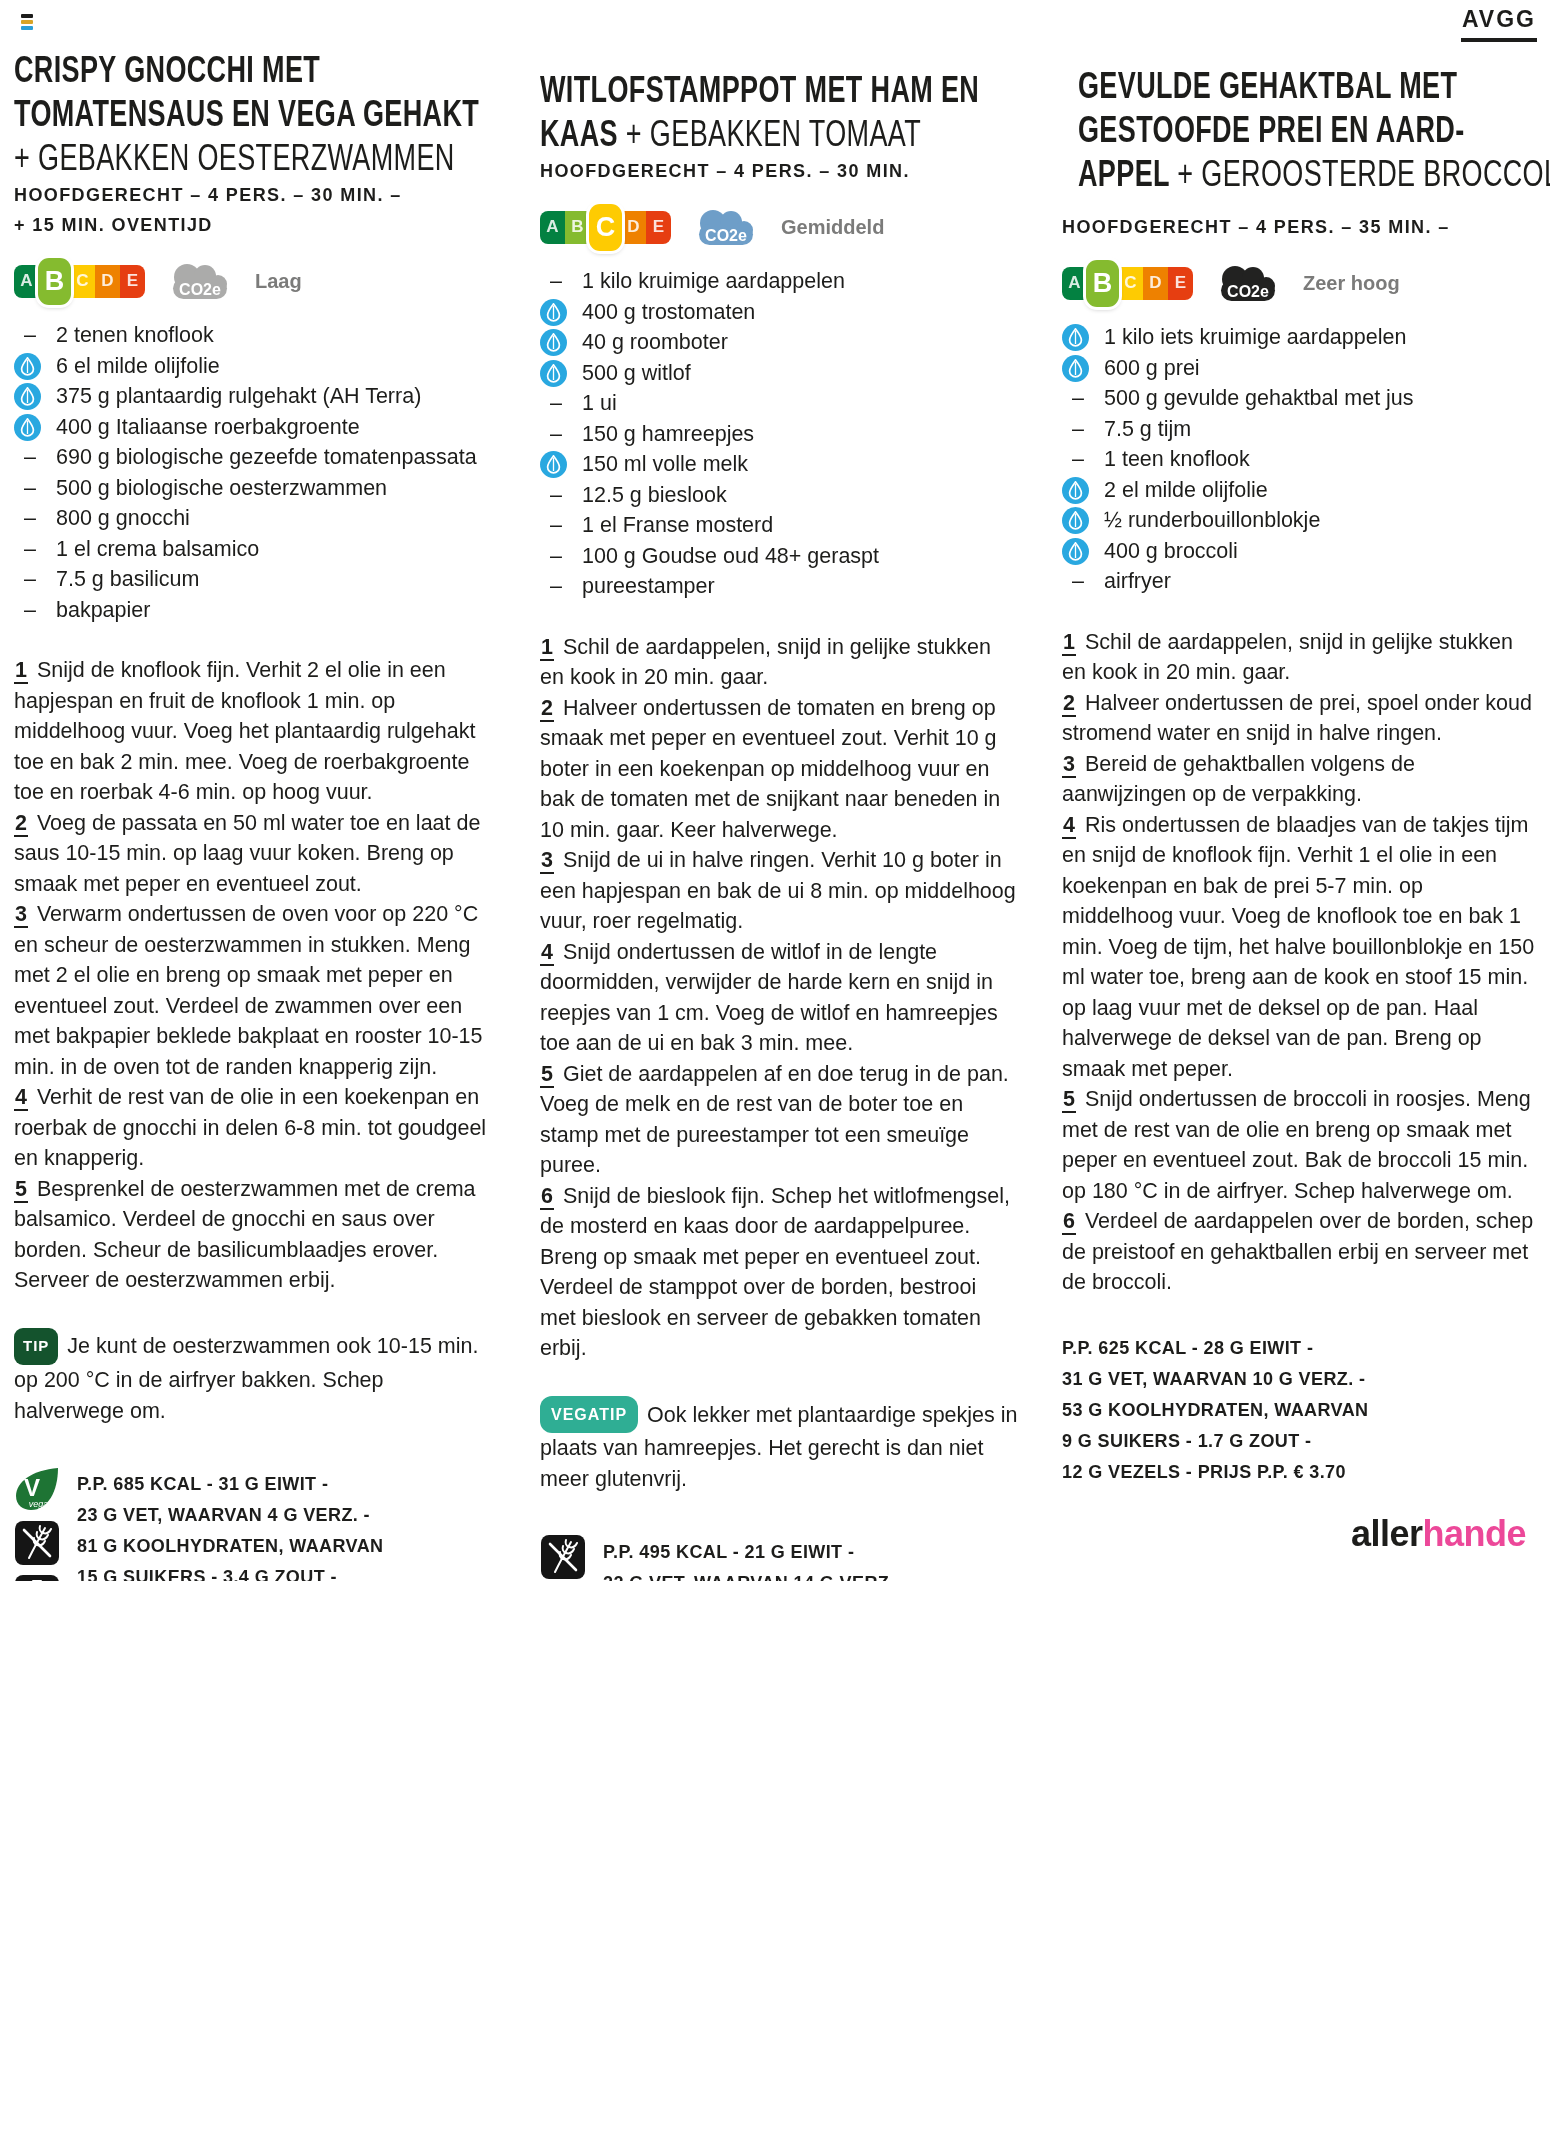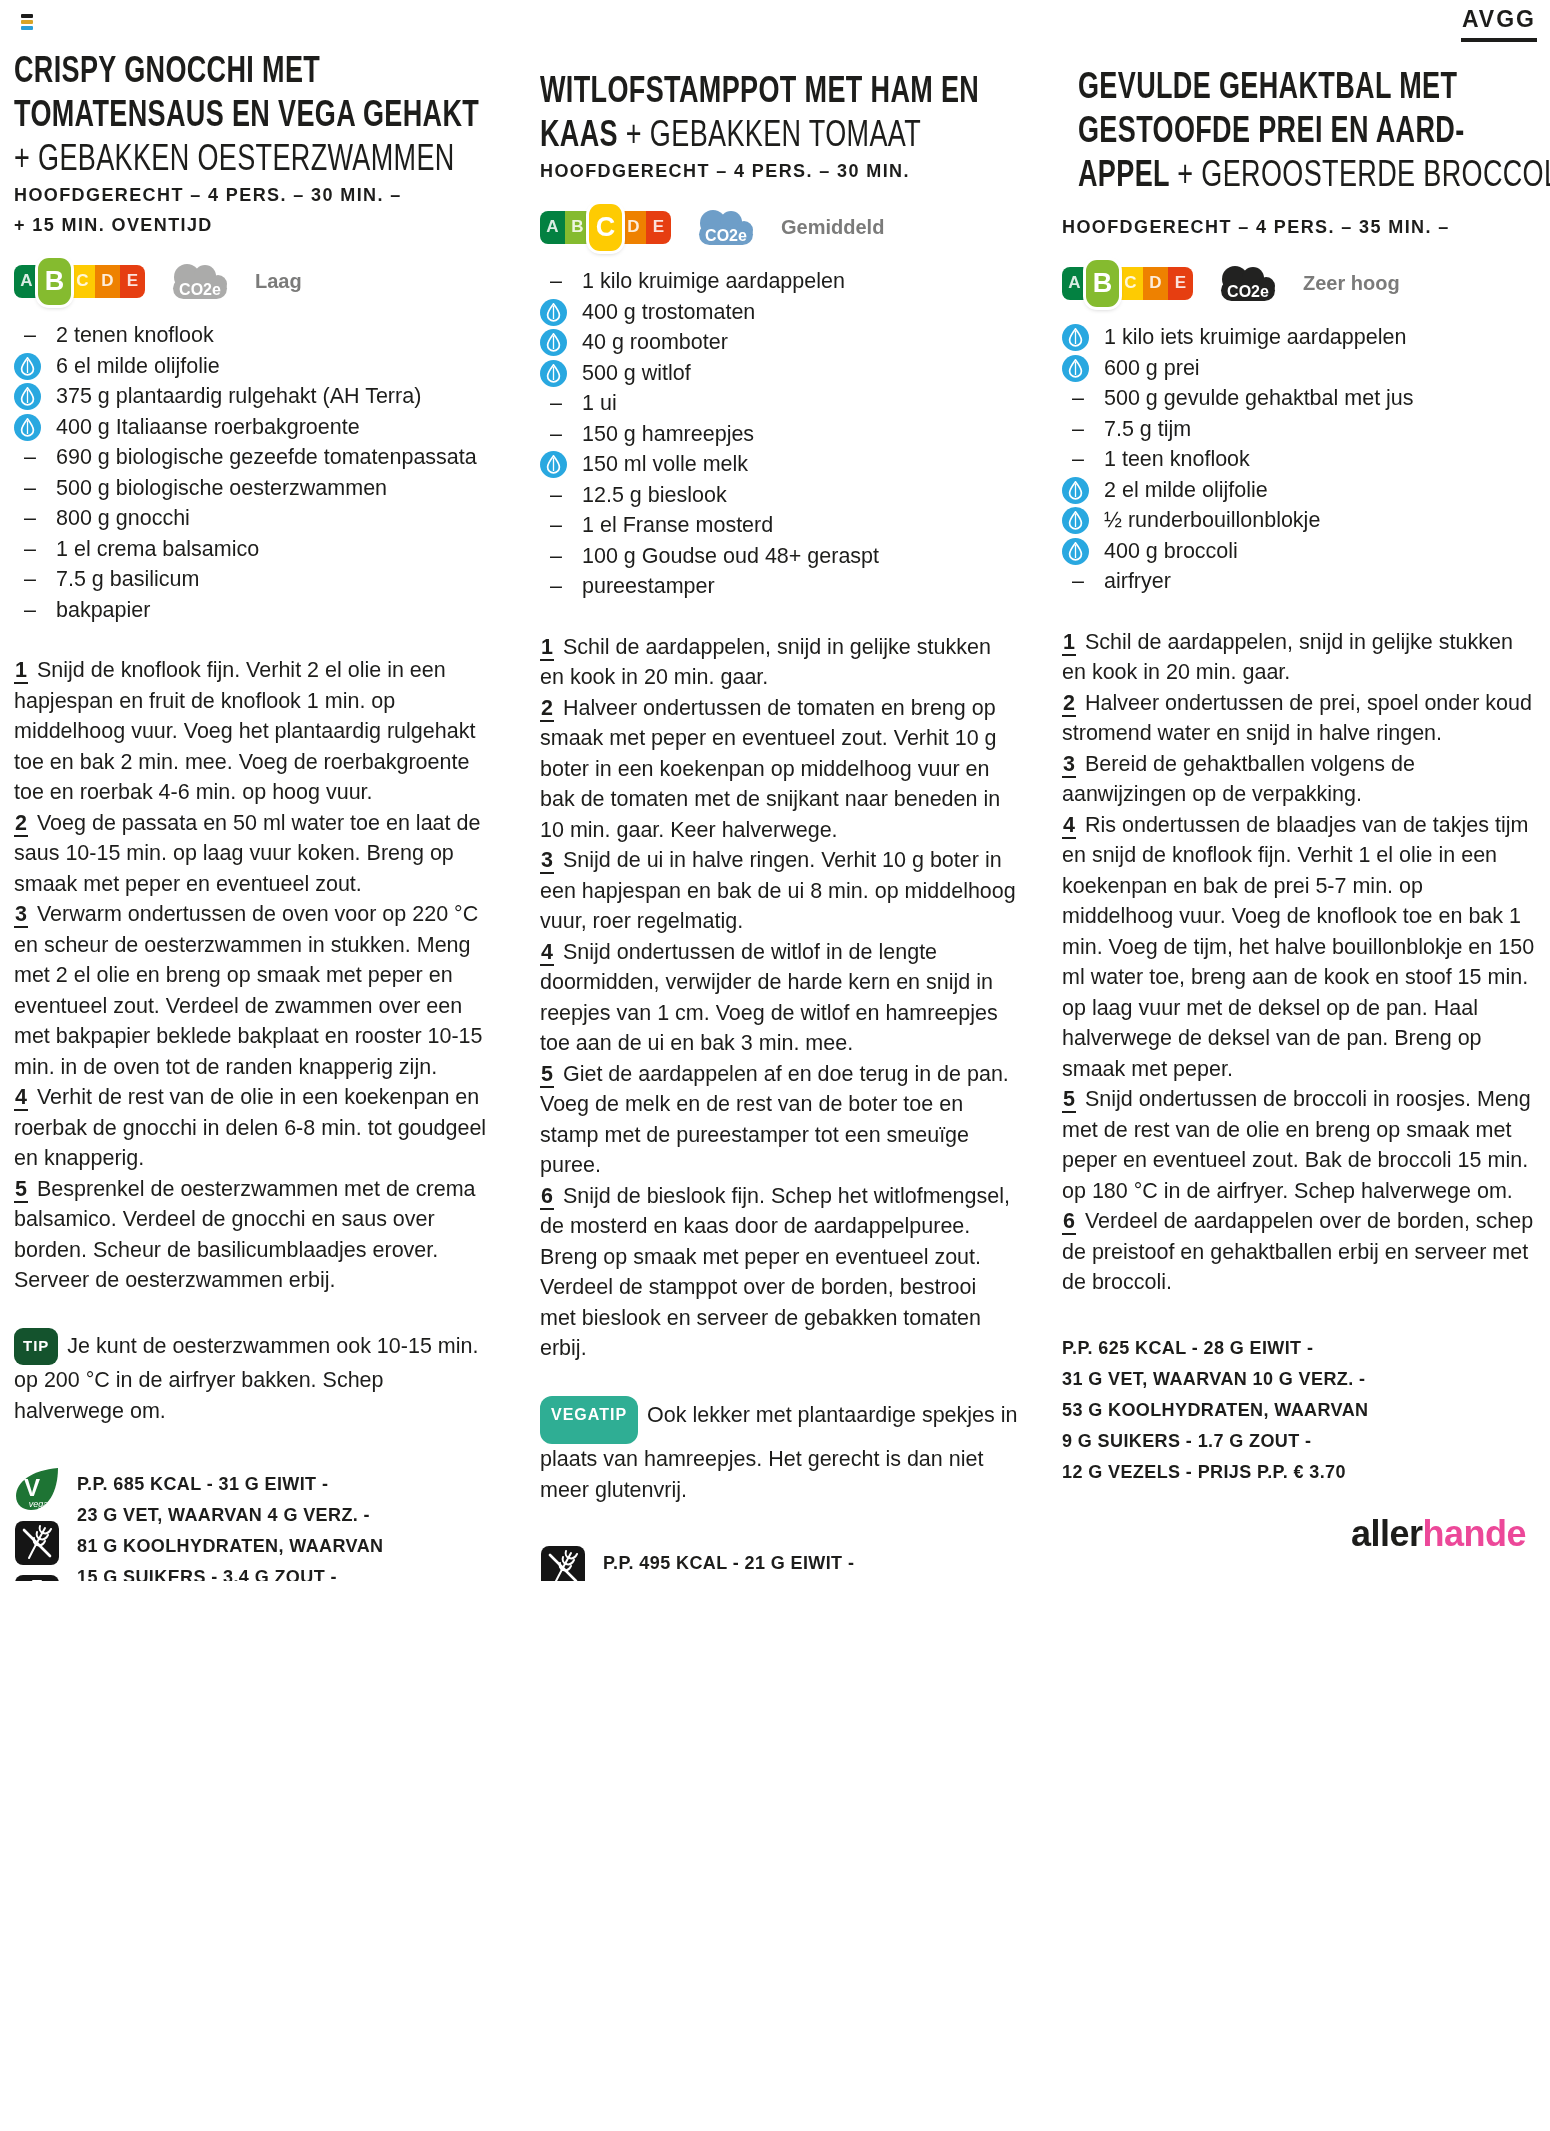--- a/index.html
+++ b/index.html
@@ -53,21 +53,21 @@
   .marker-icon svg{display:block;width:100%;height:100%;}
 
   .steps{margin-bottom:32px;}
   .steps p{margin:0;font-size:21.5px;line-height:30.5px;}
   .step-num{font-weight:700;display:inline-block;border-bottom:2.5px solid #1d1d1b;
             line-height:24px;margin-right:9px;padding:0 1px;}
 
   .tip-row{margin:0 0 40px;font-size:21.5px;line-height:30.5px;}
   .tip-badge{display:inline-block;background:#14532d;color:#fff;font-size:15px;font-weight:700;
              letter-spacing:1px;padding:3px 9px 4px;border-radius:9px;vertical-align:2px;margin-right:9px;}
-  .tip-badge.teal{background:#2fae94;font-size:16px;padding:4px 11px 14px;border-radius:12px;}
+  .tip-badge.teal{background:#2fae94;font-size:16px;padding:4px 11px 3px;border-radius:12px;}
 
   .nutrition{display:flex;gap:17px;}
   .nut-icons{display:flex;flex-direction:column;gap:8px;flex:0 0 46px;}
   .nut-icon{width:46px;height:46px;}
   .nut-icon svg{display:block;width:100%;height:100%;}
   .nut-lines{font-size:18px;font-weight:700;letter-spacing:.4px;line-height:31px;padding-top:3px;}
 
   .footer-logo{position:absolute;right:24px;bottom:26px;font-size:36px;font-weight:700;letter-spacing:-.5px;}
   .footer-logo .blue{color:#ec4899;}
 </style>

